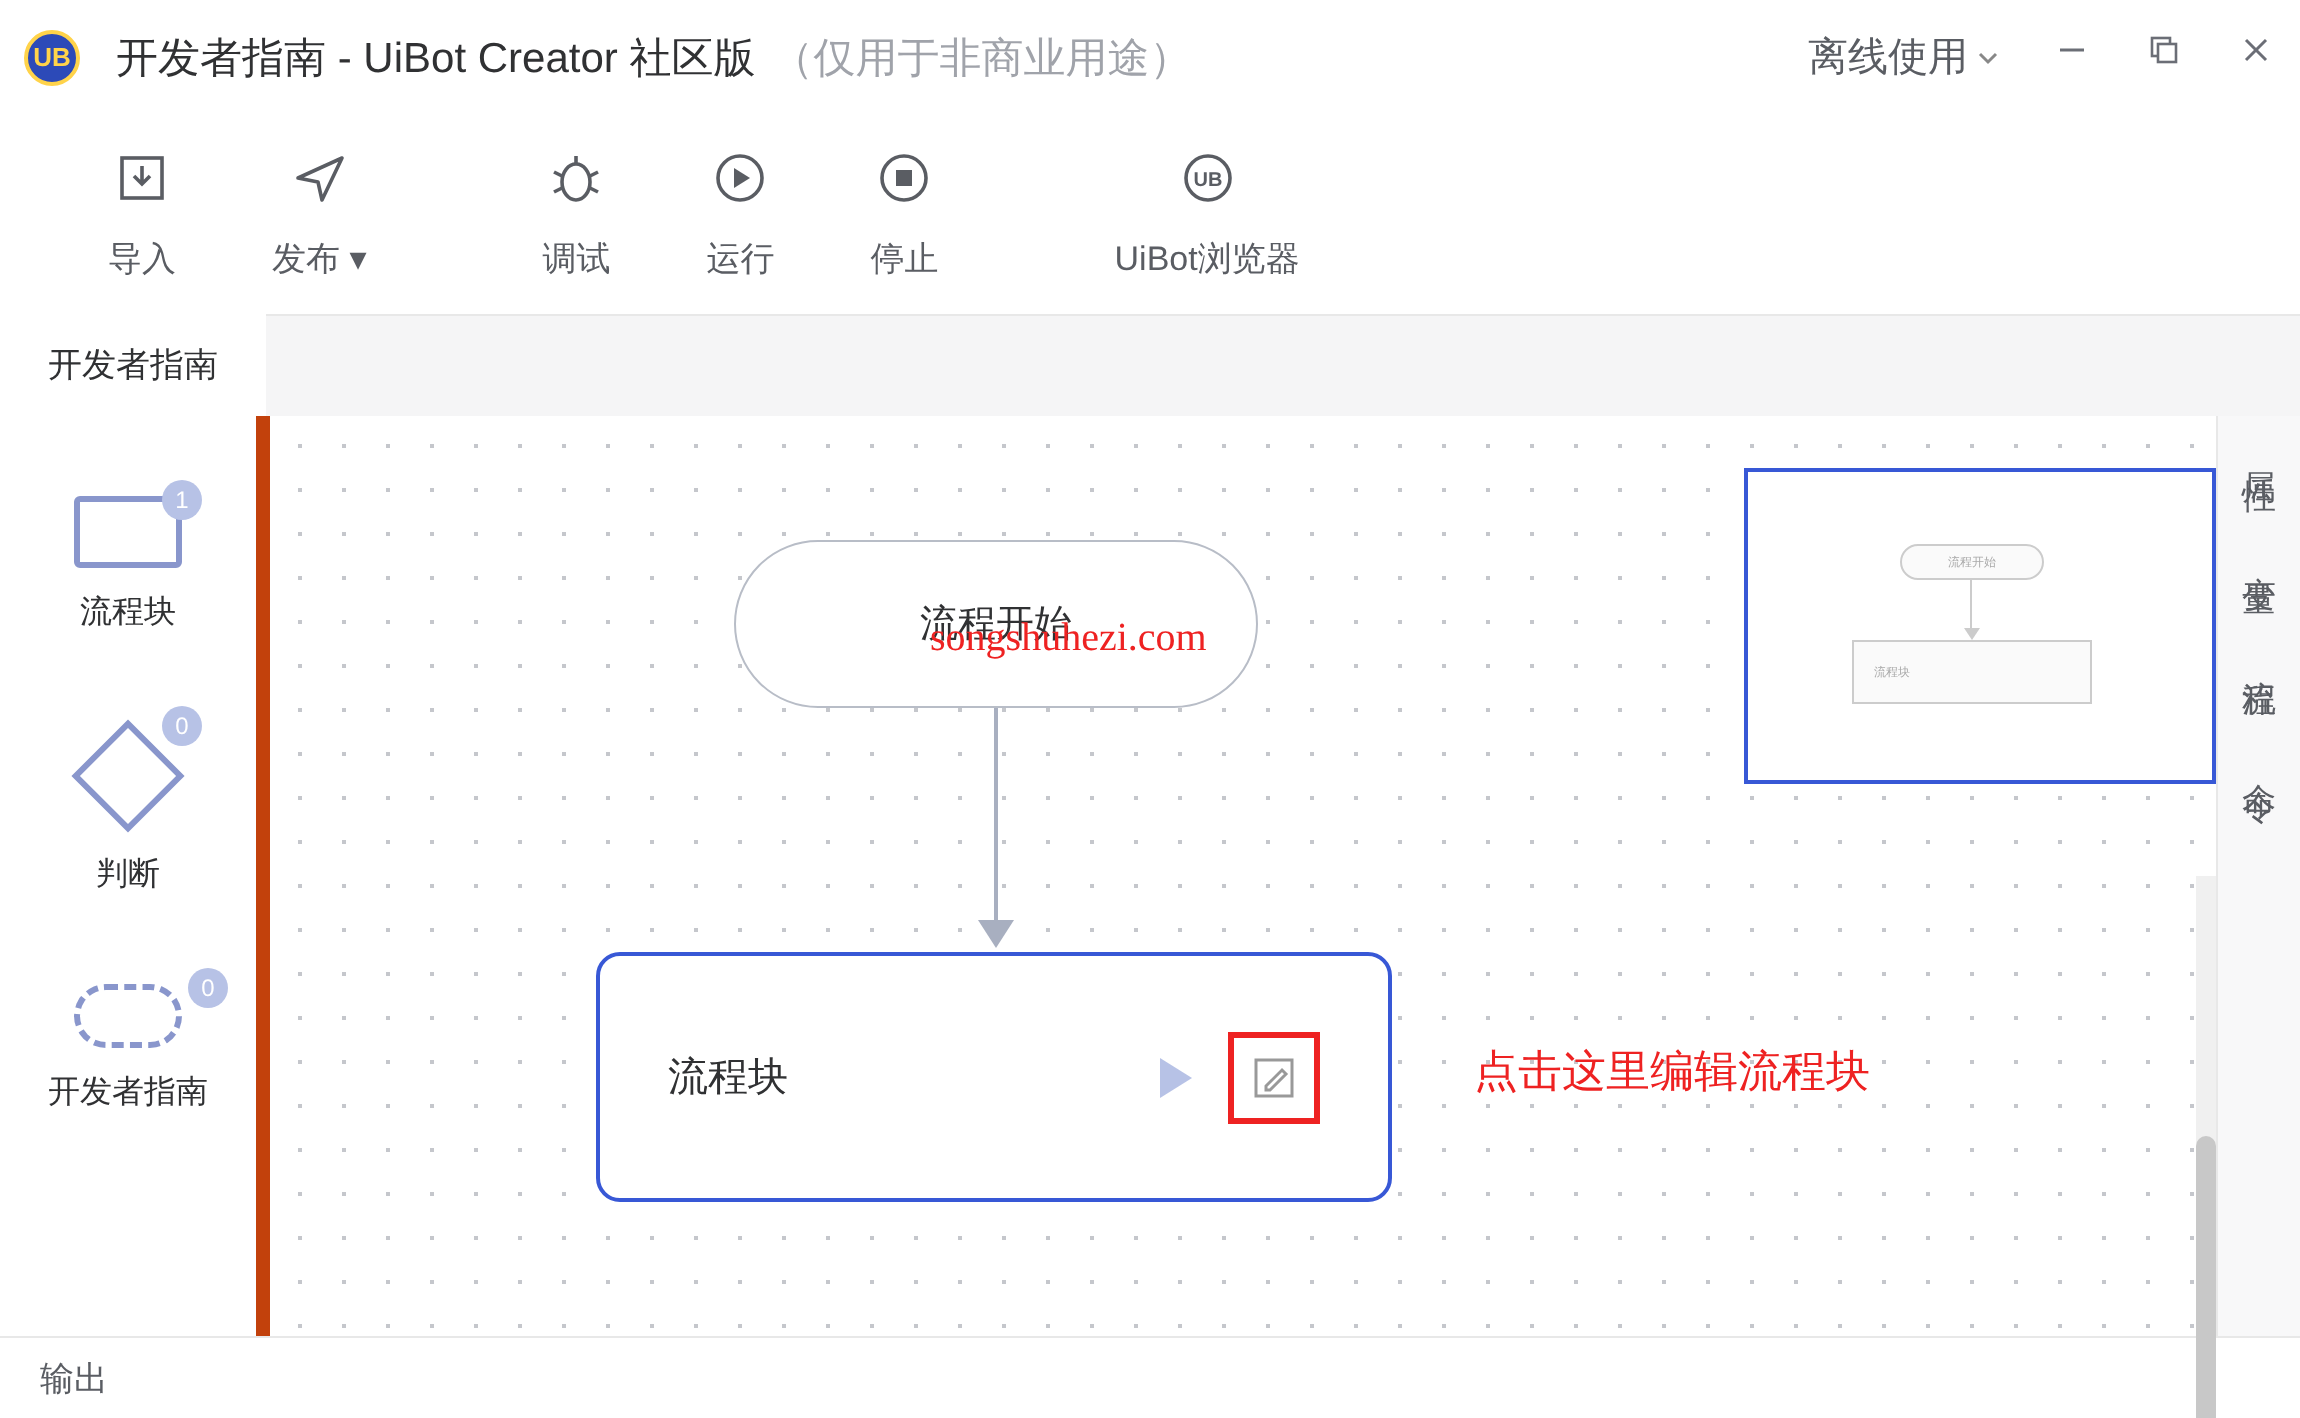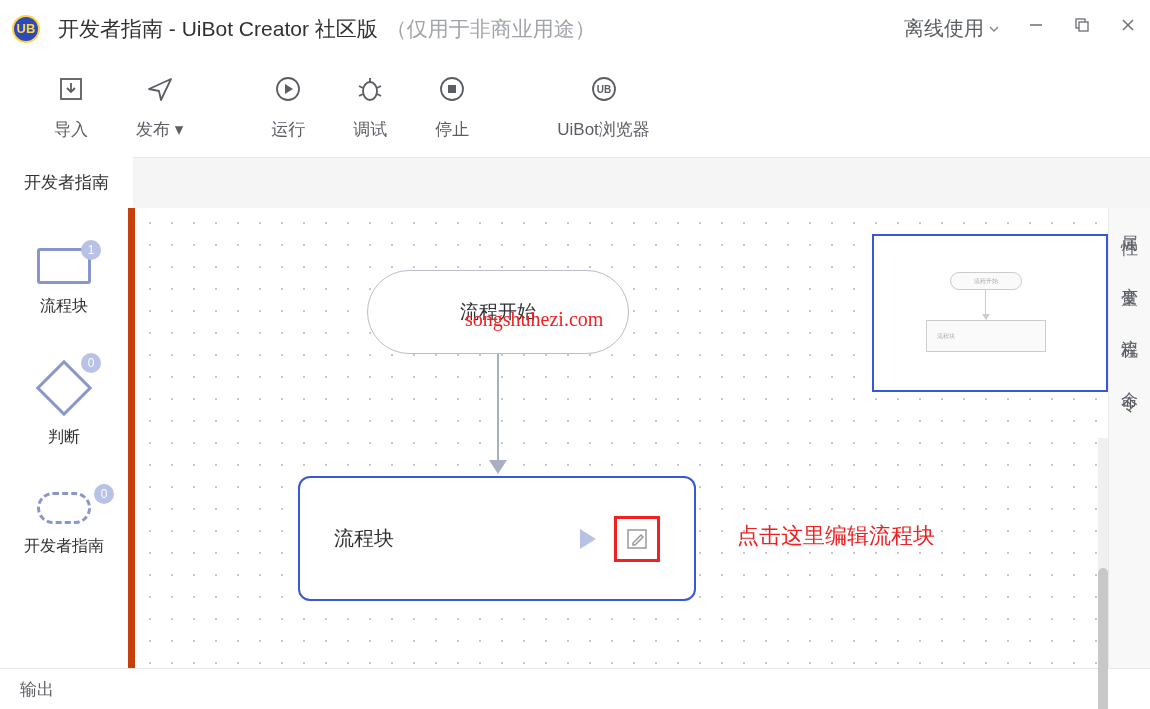--- a/index.html
+++ b/index.html
@@ -171,38 +171,38 @@
         <svg width="30" height="30" viewBox="0 0 30 30">
           <path d="M4 15 L26 5 L16 26 L14 17 Z" stroke="#5a5d63" stroke-width="1.8" fill="none" stroke-linejoin="round"></path>
         </svg>
       </div>
     <span><span>发布</span> ▾</span>
   </div>
   <div class="tool-sep"></div>
   <div class="tool-btn">
     <div class="ico">
         <svg width="30" height="30" viewBox="0 0 30 30">
-          <circle cx="15" cy="15" r="11" stroke="#5a5d63" stroke-width="1.8" fill="none"></circle>
-          <path d="M12 10 L20 15 L12 20 Z" fill="#5a5d63"></path>
-        </svg>
-      </div>
-    <span>运行</span>
-  </div>
-  <div class="tool-btn">
-    <div class="ico">
-        <svg width="30" height="30" viewBox="0 0 30 30">
           <ellipse cx="15" cy="17" rx="7" ry="9" stroke="#5a5d63" stroke-width="1.8" fill="none"></ellipse>
           <line x1="15" y1="8" x2="15" y2="4" stroke="#5a5d63" stroke-width="1.8"></line>
           <line x1="8" y1="14" x2="4" y2="12" stroke="#5a5d63" stroke-width="1.8"></line>
           <line x1="22" y1="14" x2="26" y2="12" stroke="#5a5d63" stroke-width="1.8"></line>
           <line x1="8" y1="20" x2="4" y2="22" stroke="#5a5d63" stroke-width="1.8"></line>
           <line x1="22" y1="20" x2="26" y2="22" stroke="#5a5d63" stroke-width="1.8"></line>
         </svg>
       </div>
     <span>调试</span>
+  </div>
+  <div class="tool-btn">
+    <div class="ico">
+        <svg width="30" height="30" viewBox="0 0 30 30">
+          <circle cx="15" cy="15" r="11" stroke="#5a5d63" stroke-width="1.8" fill="none"></circle>
+          <path d="M12 10 L20 15 L12 20 Z" fill="#5a5d63"></path>
+        </svg>
+      </div>
+    <span>运行</span>
   </div>
   <div class="tool-btn">
     <div class="ico">
         <svg width="30" height="30" viewBox="0 0 30 30">
           <circle cx="15" cy="15" r="11" stroke="#5a5d63" stroke-width="1.8" fill="none"></circle>
           <rect x="11" y="11" width="8" height="8" fill="#5a5d63"></rect>
         </svg>
       </div>
     <span>停止</span>
   </div>

